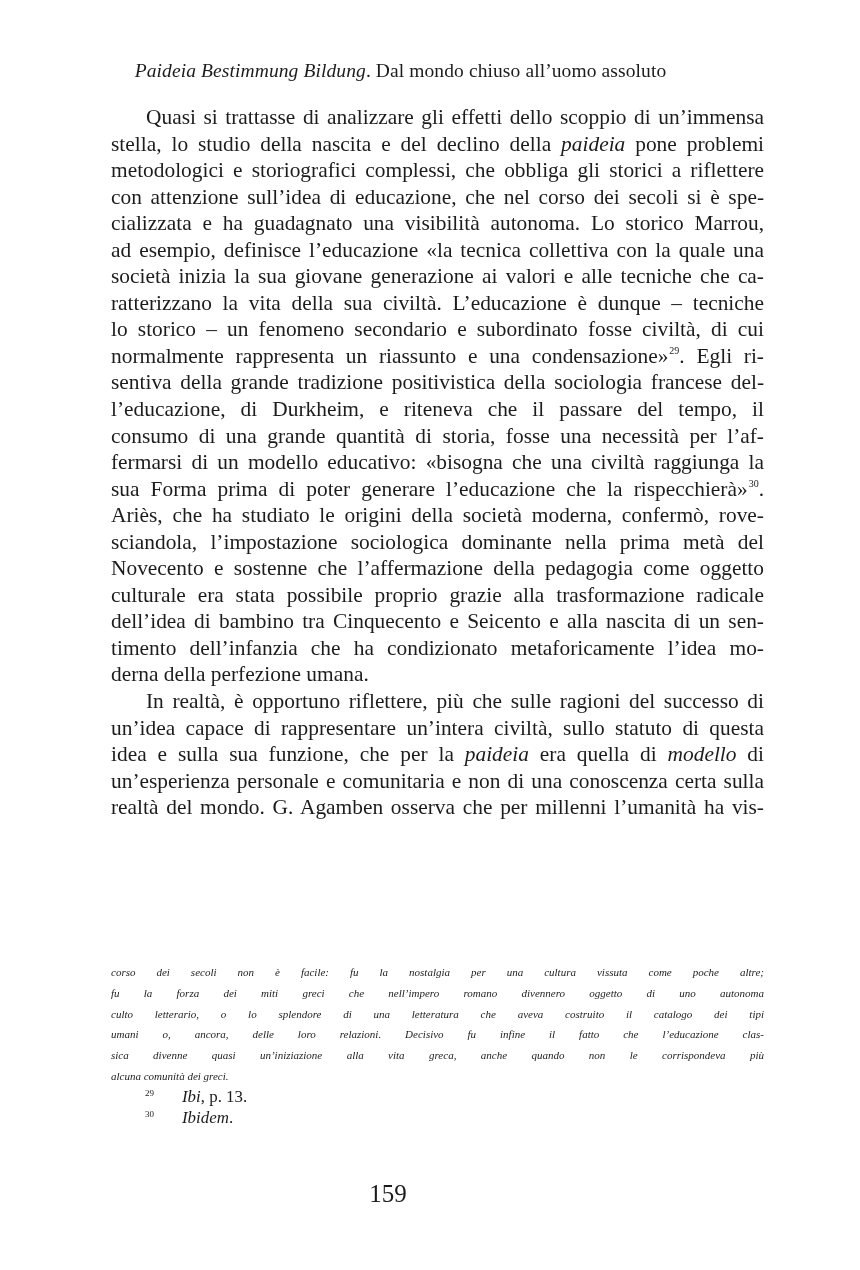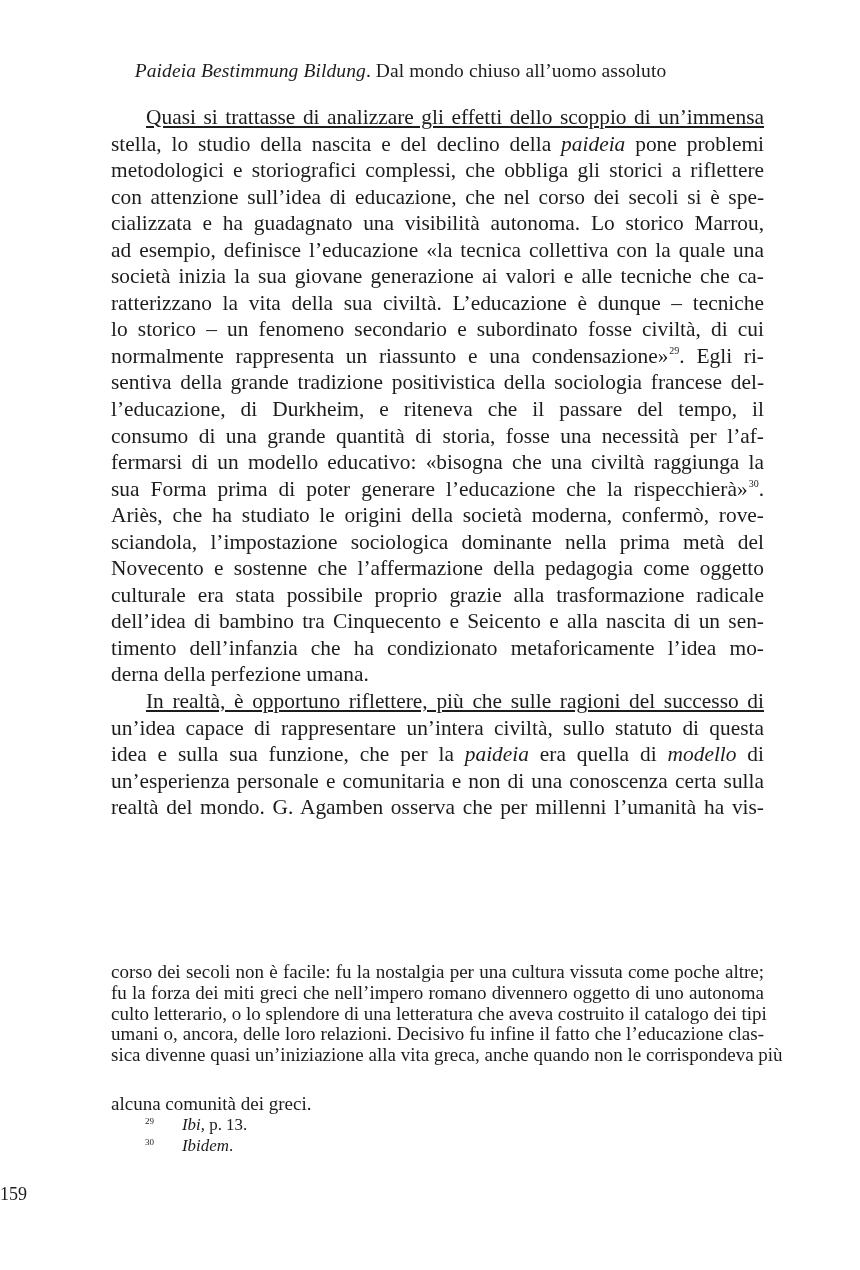--- a/index.html
+++ b/index.html
@@ -36,69 +36,71 @@
   .line {
     display: block;
     font-size: 21.4px;
     line-height: 26.55px;
     height: 26.55px;
     text-align: justify;
     text-align-last: justify;
     white-space: nowrap;
     overflow: visible;
   }
-  .line.indent { padding-left: 35px; text-decoration: underline; }
+  .line.indent { padding-left: 35px; }
   .line.last { text-align-last: left; }
   .line i { font-style: italic; }
   sup {
     font-size: 10px;
     line-height: 0;
     vertical-align: 0;
     position: relative;
     top: -9px;
     margin-left: 1px;
   }
 
   .footnotes {
     position: absolute;
     top: 962px;
     left: 111px;
     width: 653px;
   }
   .fn-line {
     display: block;
-    font-size: 19px;
+    font-size: 11px;
     line-height: 20.8px;
     height: 20.8px;
     text-align: justify;
     text-align-last: justify;
     white-space: nowrap;
+    font-style: italic;
   }
-  .fn-line.last { text-align-last: left; margin-top: 28px; }
+  .fn-line.last { text-align-last: left; }
   .fn-note {
     display: block;
     font-size: 16.9px;
     line-height: 20.8px;
     height: 20.8px;
     padding-left: 34px;
   }
   .fn-note i { font-style: italic; margin-left: 24px; }
   .fn-num {
     font-size: 9px;
     position: relative;
     top: -6px;
     margin-right: 4px;
   }
 
   .page-number {
     position: absolute;
     top: 1180px;
     left: 0;
     width: 776px;
-    font-size: 18px;
+    text-align: center;
+    font-size: 25px;
     line-height: 28px;
   }
 </style>
 </head>
 <body>
 
 <div class="running-head"><i>Paideia Bestimmung Bildung</i><span>. Dal mondo chiuso all’uomo assoluto</span></div>
 
 <div class="body-text">
 

